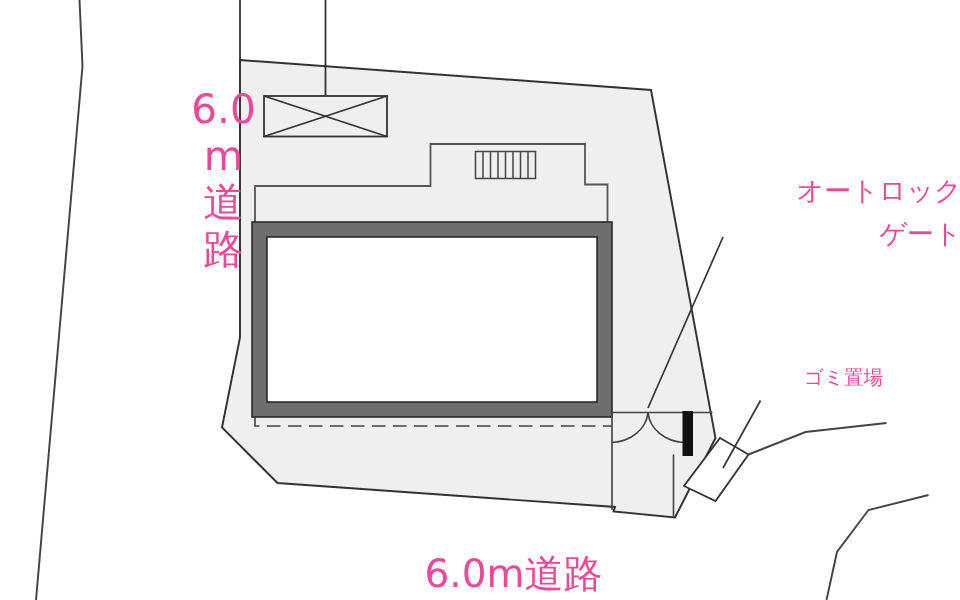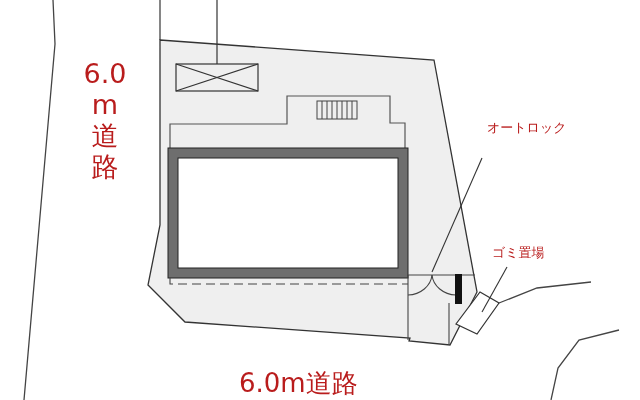--- a/index.html
+++ b/index.html
@@ -1,24 +1,24 @@
 <!DOCTYPE html>
 <html><head>
   <meta charset="utf-8">
   <style>
     html, body { margin: 0; padding: 0; background: #ffffff; }
     body { width: 640px; height: 400px; overflow: hidden; position: relative;
            font-family: "DejaVu Sans", sans-serif; }
     #map { position: absolute; left: 0; top: 0; width: 640px; height: 400px; }
-    .lbl { position: absolute; color: #b91c1c; white-space: nowrap; line-height: 1; }
+    .lbl { position: absolute; color: #ec4899; white-space: nowrap; line-height: 1; margin-left: 44px; }
     .road-left { left: 82px; top: 58px; width: 46px; text-align: center;
                  font-size: 27px; line-height: 31px; }
     .road-left span { display: block; }
     .road-bottom { left: 239px; top: 370px; font-size: 26px; }
-    .autolock { left: 487px; top: 113px; font-size: 13px; line-height: 29px; text-align: right; }
+    .autolock { left: 487px; top: 113px; font-size: 18px; line-height: 29px; text-align: right; }
     .autolock span { display: block; }
     .garbage { left: 492px; top: 246px; font-size: 13px; }
   </style>
 </head>
 <body>
 
 <svg id="map" viewBox="0 0 640 400" xmlns="http://www.w3.org/2000/svg">
 
   <g fill="none" stroke="#444" stroke-width="1.3">
     <path d="M53 0 L55 44 L24 400"></path>
@@ -83,15 +83,16 @@
   <span>6.0</span>
   <span>m</span>
   <span>道</span>
   <span>路</span>
 </div>
 
 <div class="lbl road-bottom">6.0m道路</div>
 
 <div class="lbl autolock">
   <span>オートロック</span>
+  <span>ゲート</span>
 </div>
 
 <div class="lbl garbage">ゴミ置場</div>
 
 </body></html>

